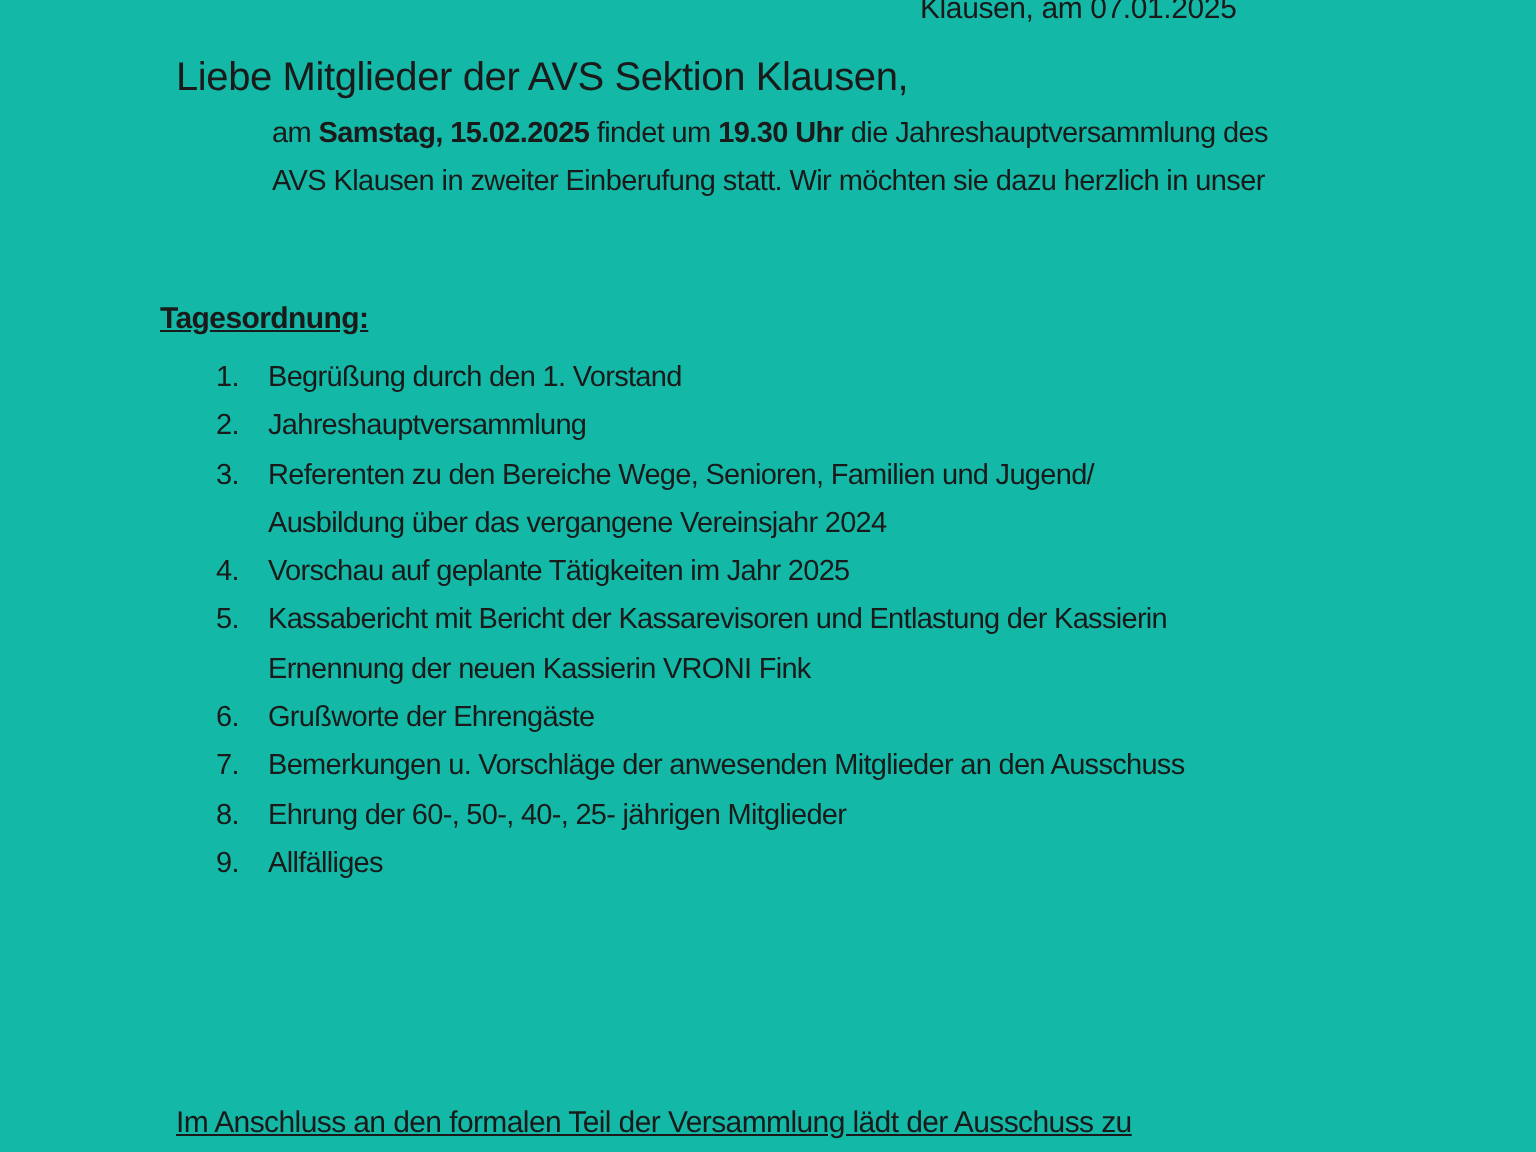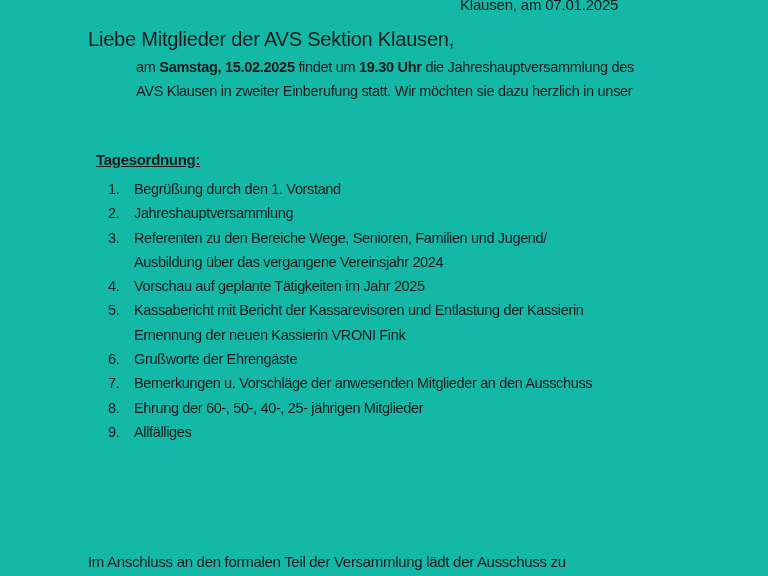--- a/index.html
+++ b/index.html
@@ -45,21 +45,21 @@
     font-size: 14.5px;
     line-height: 24px;
     letter-spacing: -0.3px;
     margin-left: 48px;
   }
   .intro .line { display: block; white-space: nowrap; }
   .intro b { font-weight: bold; }
   .agenda-title {
     position: absolute;
     top: 151px;
-    left: 96px;
+    left: 80px;
     font-size: 15px;
     font-weight: bold;
     text-decoration: underline;
     letter-spacing: -0.3px;
   }
   .agenda {
     position: absolute;
     top: 177px;
     left: 108px;
     width: 600px;
@@ -80,20 +80,21 @@
     text-align: left;
   }
   .agenda .lines { display: flex; flex-direction: column; }
   .closing {
     position: absolute;
     top: 553px;
     left: 88px;
     font-size: 15px;
     letter-spacing: -0.3px;
     white-space: nowrap;
+    text-decoration: underline;
   }
 </style>
 </head>
 <body>
 
 <div class="page">
 
   <div class="dateline">Klausen, am 07.01.2025</div>
 
   <div class="greeting">Liebe Mitglieder der AVS Sektion Klausen,</div>

